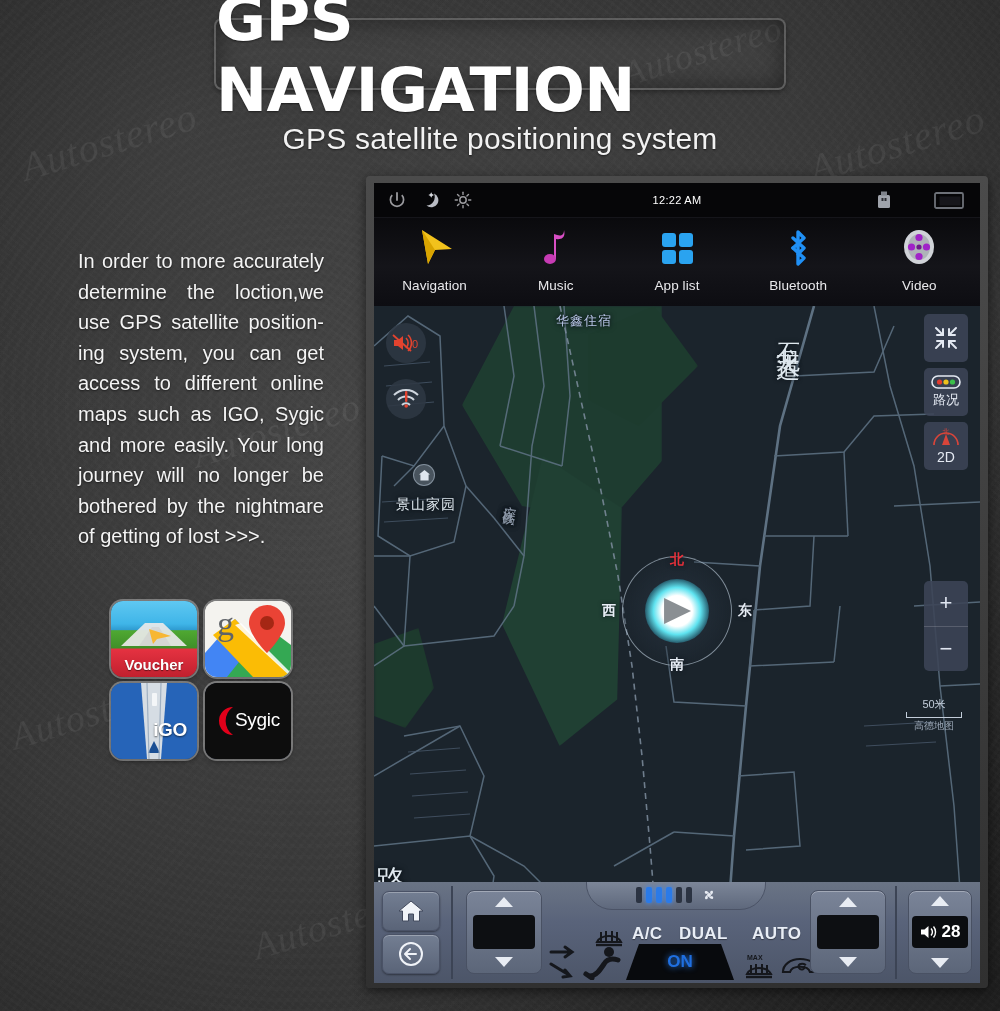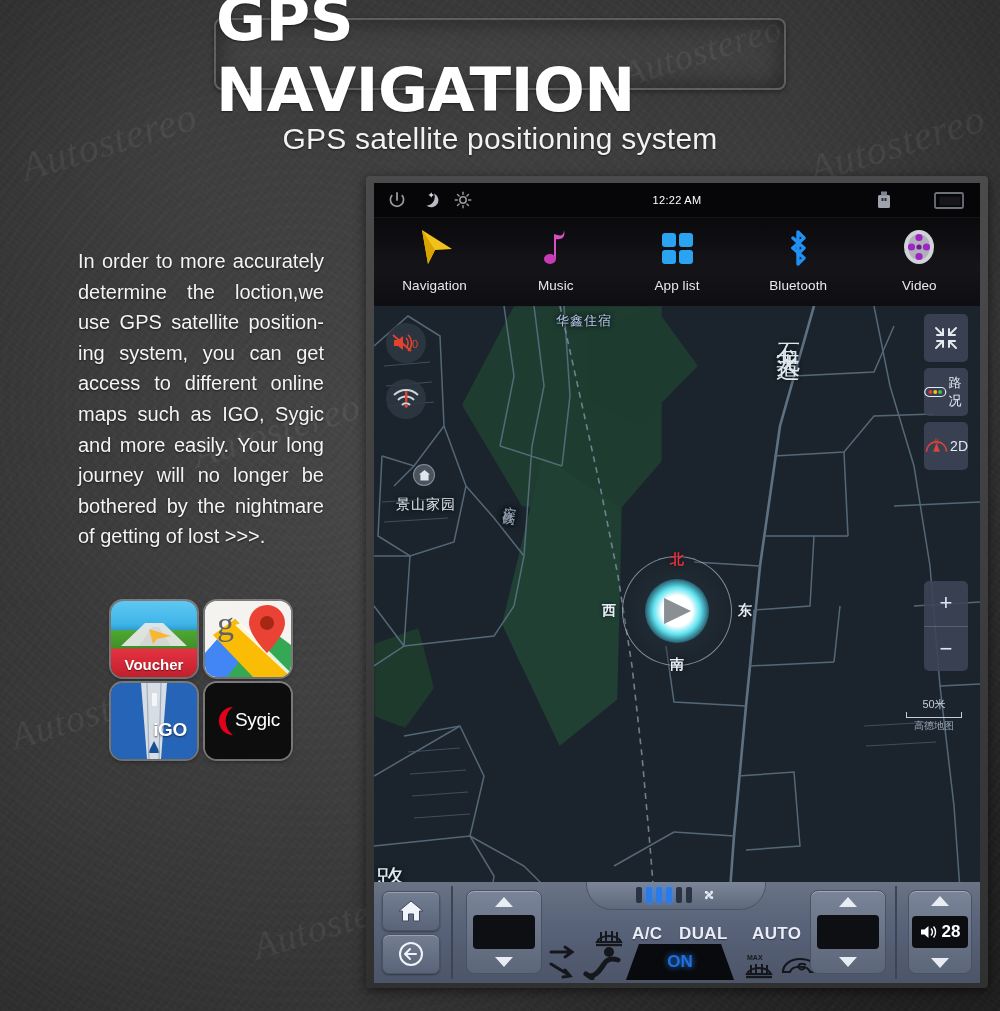--- a/index.html
+++ b/index.html
@@ -220,21 +220,21 @@
     display:flex; align-items:center; justify-content:center;
   }
   #btn-mute{ top:17px; }
   #btn-signal{ top:73px; }
 
   
   .mapbtn{
     position:absolute; right:12px;
     width:44px; background:rgba(60,68,86,.88);
     border-radius:5px;
-    display:flex; flex-direction:row; align-items:center; justify-content:center;
+    display:flex; flex-direction:column; align-items:center; justify-content:center;
     color:#e4e9f2;
   }
   #btn-fullscreen{ top:8px; height:48px; }
   #btn-traffic{ top:62px; height:48px; gap:2px; }
   #btn-2d{ top:116px; height:48px; gap:1px; }
   .mapbtn .cn{ font-size:13px; }
   .mapbtn .en{ font-size:14px; }
 
   #zoomgroup{
     position:absolute; right:12px; top:275px; width:44px; height:90px;

